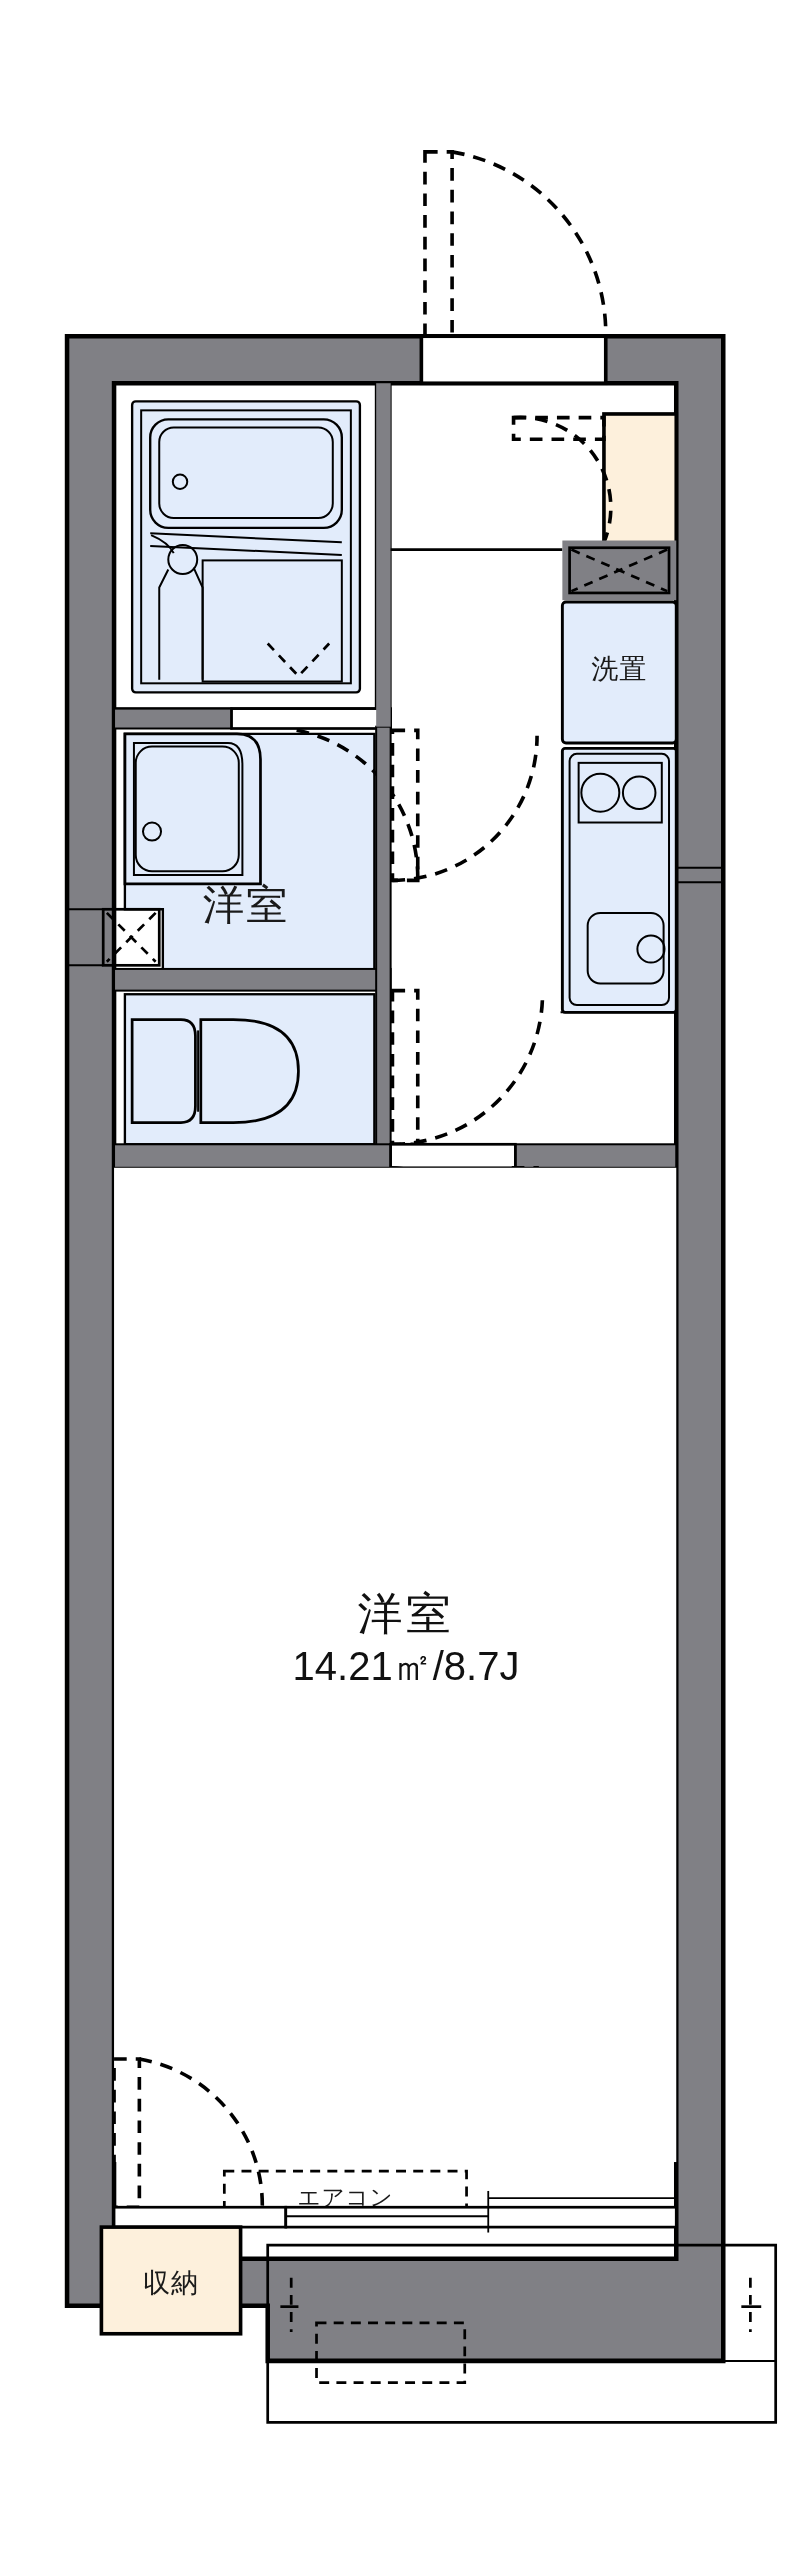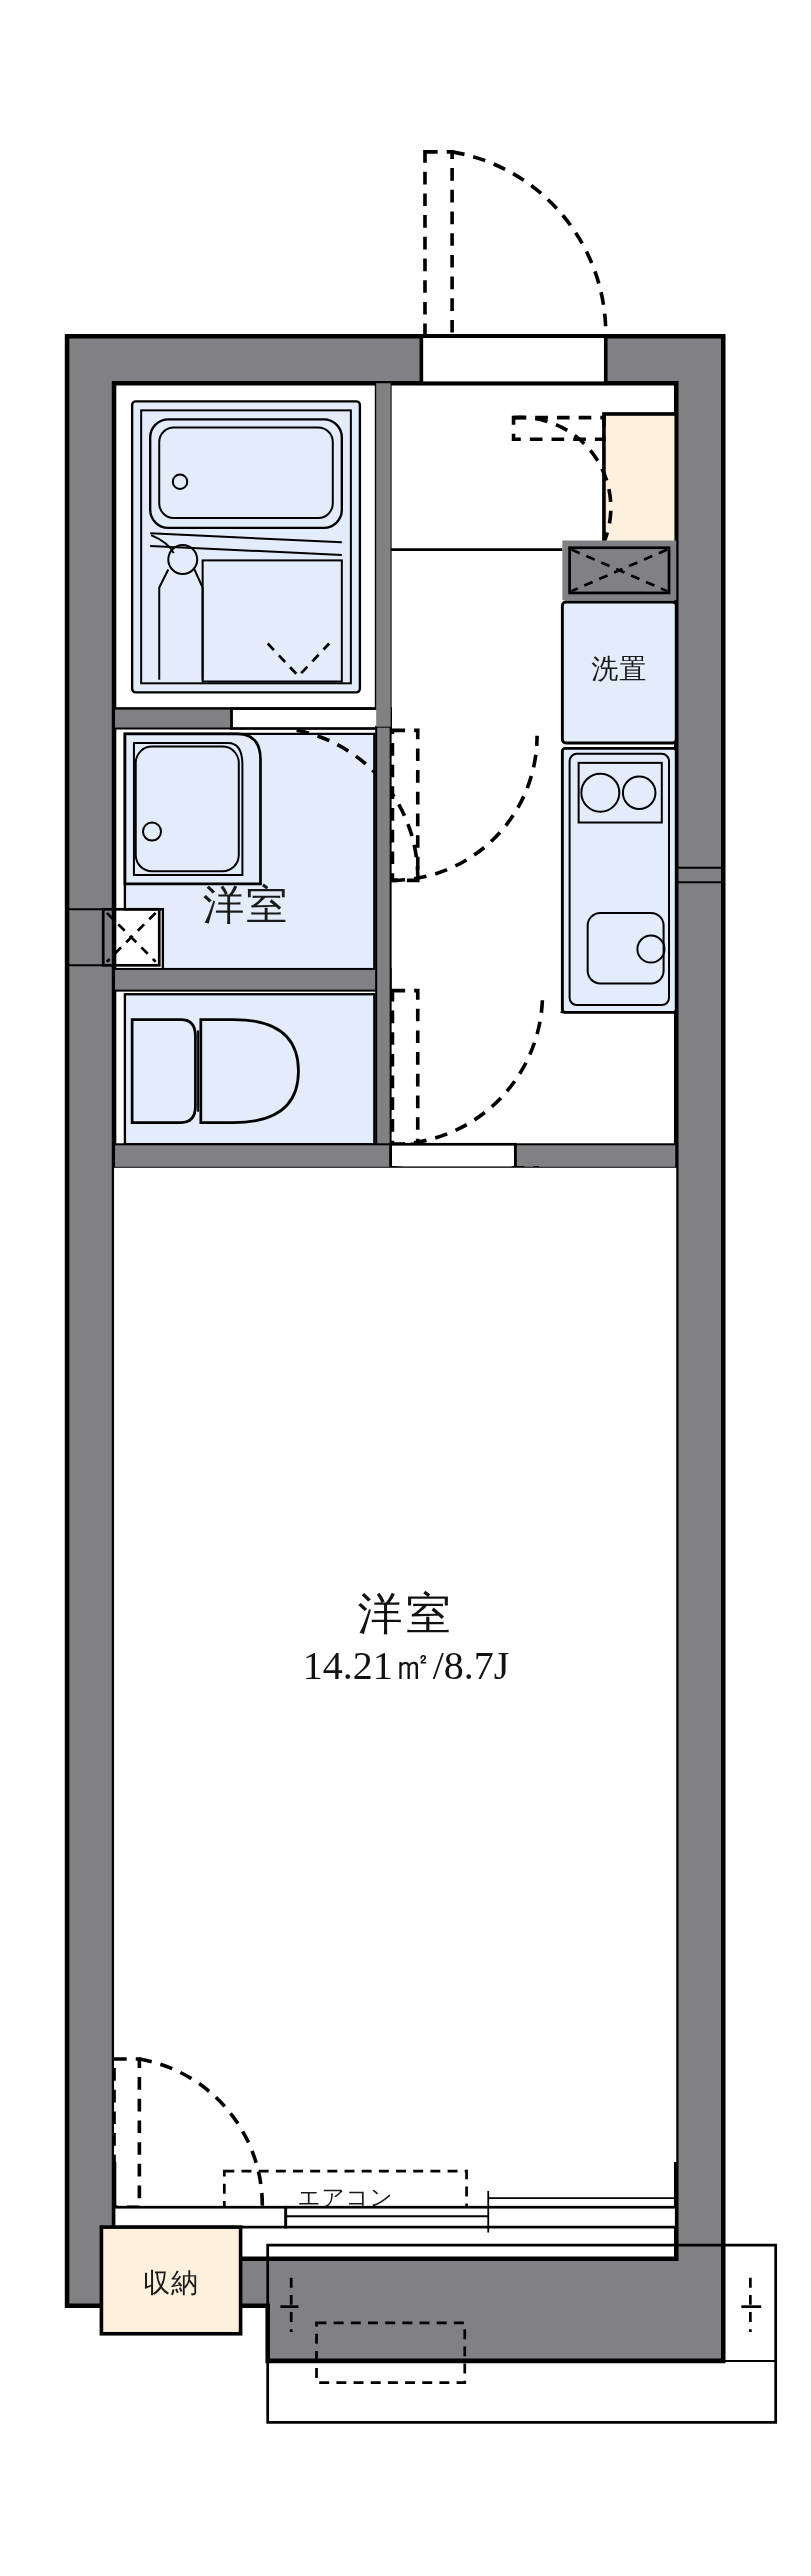--- a/index.html
+++ b/index.html
@@ -281,17 +281,17 @@
   </g>
 
   <g>
     <text class="lbl lbl-room" x="272" y="1005" opacity="0"></text>
   </g>
 
 </svg>
 
 <div style="position:absolute; left:0; top:1591px; width:812px; text-align:center; pointer-events:none;">
   <div style="font-family:'DejaVu Sans','Liberation Sans',sans-serif; font-size:45px; color:#111; letter-spacing:3.6px; line-height:1.0;">洋室</div>
-  <div style="font-family:Liberation Serif, serif; font-size:40px; color:#111; letter-spacing:0px; line-height:1.25; margin-top:5.4px;">14.21㎡/8.7J</div>
+  <div style="font-family:Liberation Sans, sans-serif; font-size:40px; color:#111; letter-spacing:0px; line-height:1.25; margin-top:5.4px;">14.21㎡/8.7J</div>
 </div>
 
 </div>
 
 
 </body></html>

